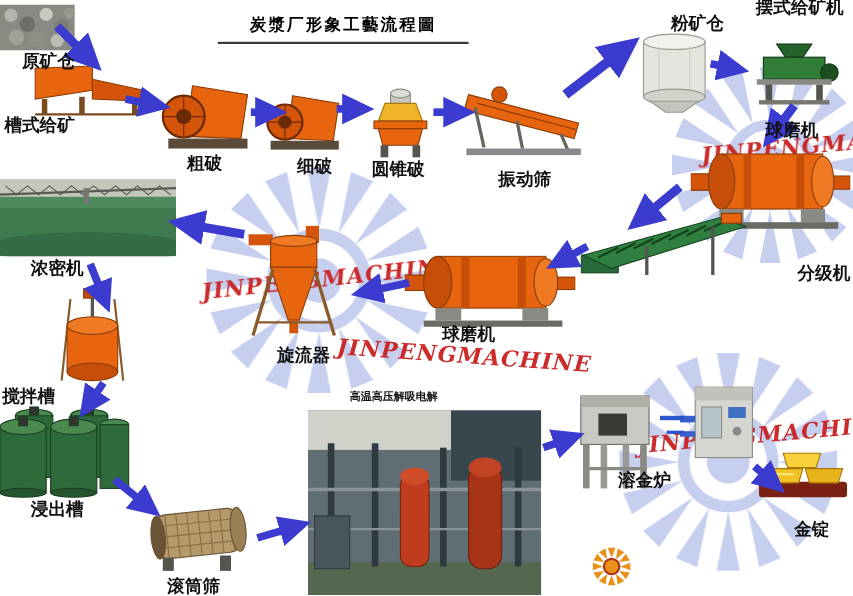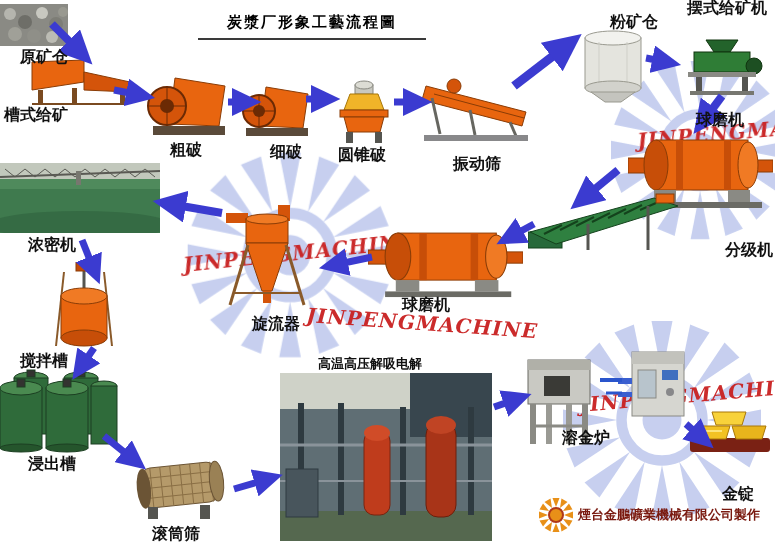--- a/index.html
+++ b/index.html
@@ -310,26 +310,26 @@
   <div class="label" style="left:270px;top:144px">细破</div>
   <div class="label" style="left:338px;top:147px">圆锥破</div>
   <div class="label" style="left:453px;top:156px">振动筛</div>
   <div class="label" style="left:610px;top:14px">粉矿仓</div>
   <div class="label" style="left:687px;top:0">摆式给矿机</div>
   <div class="label" style="left:696px;top:112px">球磨机</div>
   <div class="label" style="left:725px;top:242px">分级机</div>
   <div class="label" style="left:402px;top:297px">球磨机</div>
   <div class="label" style="left:252px;top:316px">旋流器</div>
   <div class="label" style="left:28px;top:237px">浓密机</div>
-  <div class="label" style="left:20px;top:353px">搅拌槽</div>
+  <div class="label" style="left:2px;top:353px">搅拌槽</div>
   <div class="label" style="left:28px;top:456px">浸出槽</div>
   <div class="label" style="left:152px;top:526px">滚筒筛</div>
-  <div class="label" style="left:318px;top:357px;font-size:13px">高温高压解吸电解</div>
+  <div class="label" style="left:318px;top:357px;font-size:10px">高温高压解吸电解</div>
   <div class="label" style="left:562px;top:430px">溶金炉</div>
-  <div class="label" style="left:722px;top:486px">金锭</div>
+  <div class="label" style="left:722px;top:474px">金锭</div>
 
   <svg id="arrows" width="775" height="542" viewBox="0 0 775 542">
     <defs>
       <marker id="ah" markerWidth="4.4" markerHeight="4" refX="2" refY="2" orient="auto" markerUnits="strokeWidth">
         <path d="M0,0 L4.2,2 L0,4 Z" fill="#3b3bd0"></path>
       </marker>
     </defs>
     <g stroke="#3b3bd0" fill="none">
       <line x1="52" y1="24" x2="80" y2="52" stroke-width="8" marker-end="url(#ah)"></line>
       <line x1="114" y1="90" x2="140" y2="95" stroke-width="7" marker-end="url(#ah)"></line>
@@ -350,15 +350,14 @@
       <line x1="494" y1="407" x2="517" y2="399" stroke-width="7" marker-end="url(#ah)"></line>
       <line x1="686" y1="424" x2="702" y2="438" stroke-width="7" marker-end="url(#ah)"></line>
       <line x1="600" y1="380" x2="622" y2="380" stroke-width="4" stroke="#2a55cc"></line>
       <line x1="606" y1="393" x2="622" y2="393" stroke-width="3" stroke="#2a55cc"></line>
     </g>
   </svg>
 
   <svg id="footer-logo" width="40" height="42" viewBox="0 0 40 42">
     <use href="#sun12" transform="translate(20,21)"></use>
   </svg>
-  <div class="credit">煙台金鵬礦業機械有限公司製作</div>
 
 </div>
 
 </body></html>

